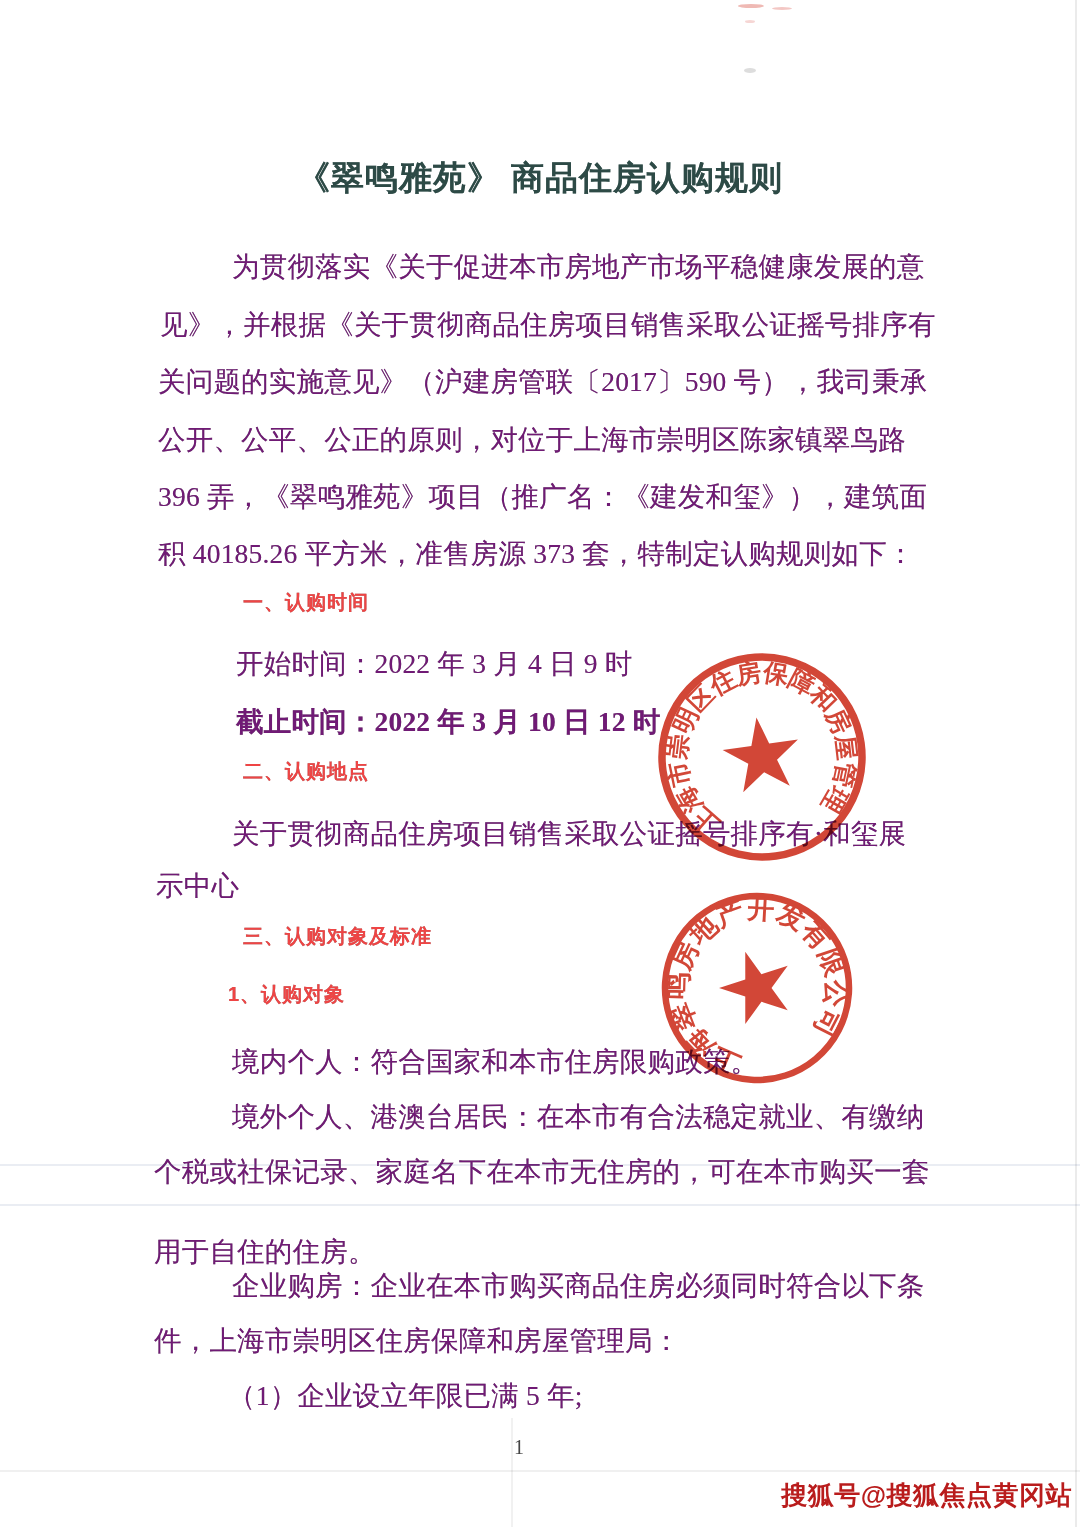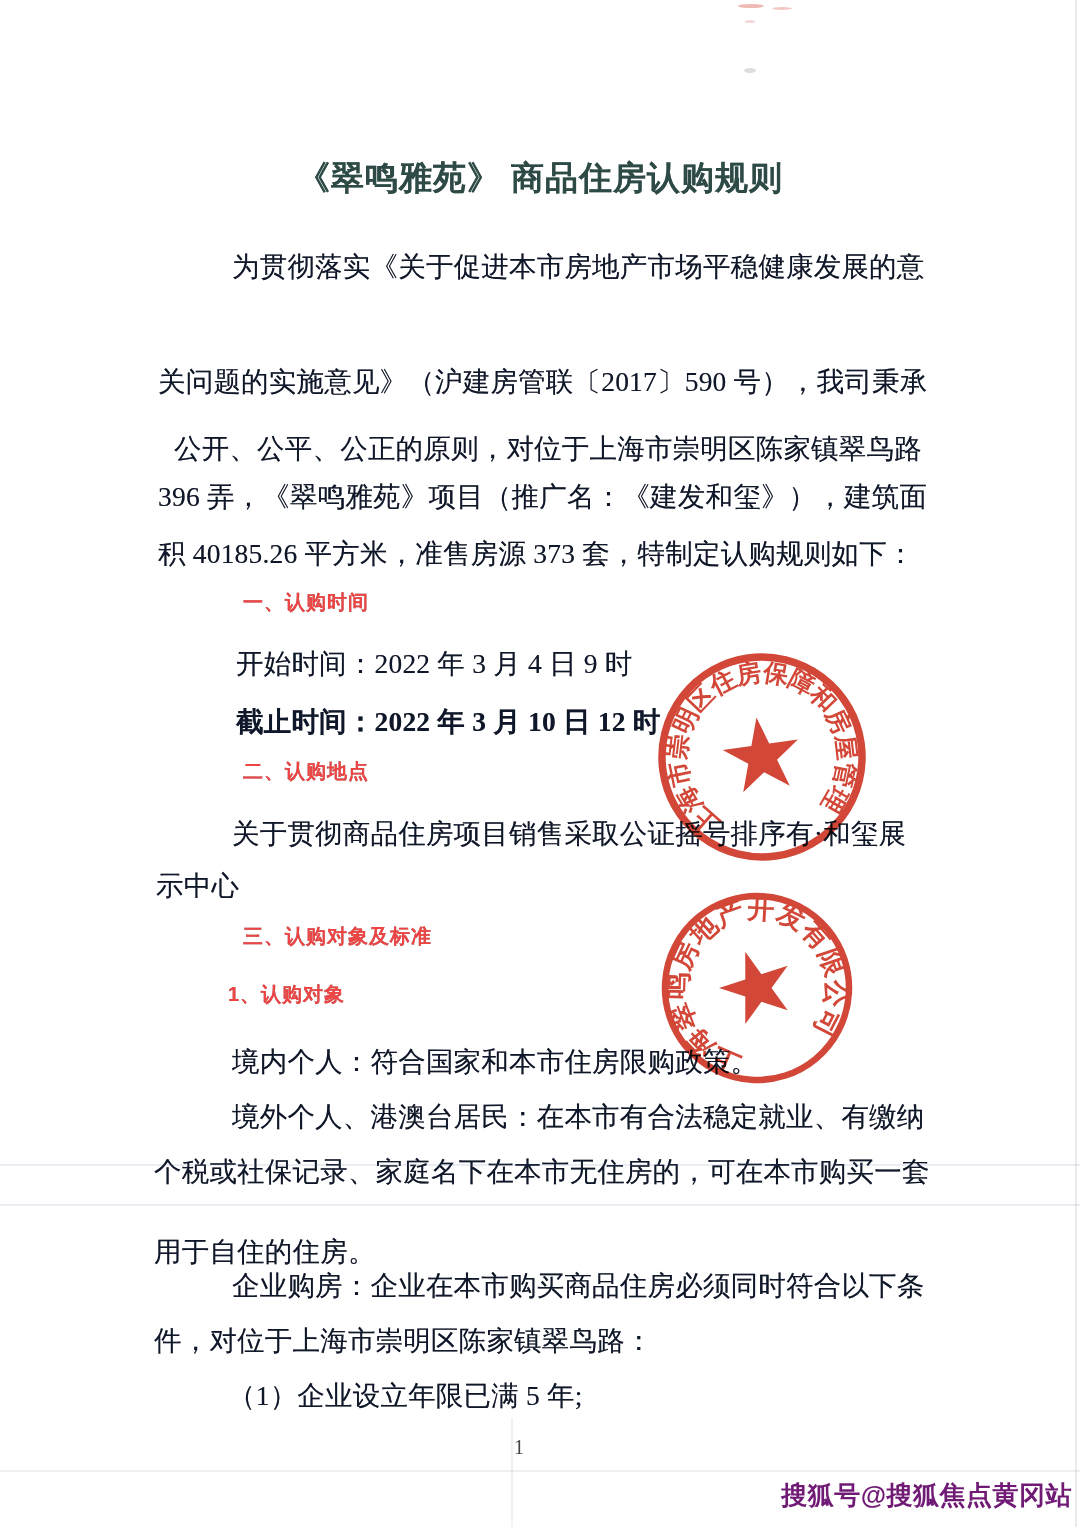--- a/index.html
+++ b/index.html
@@ -7,74 +7,75 @@
     position:relative;width:1080px;height:1527px;background:#ffffff;
     overflow:hidden;font-family:"Liberation Serif", serif;
   }
   .doc-title{
     position:absolute;top:156px;left:0;width:1080px;text-align:center;
     font-family:"Liberation Sans", sans-serif;font-weight:700;
     font-size:33px;color:#2d4a46;letter-spacing:1px;white-space:nowrap;
     text-shadow:0 0 .6px rgba(40,70,66,.6);
   }
   .line{
-    position:absolute;font-size:27.5px;letter-spacing:.2px;color:#0f172a;
+    position:absolute;font-size:27.5px;letter-spacing:.2px;color:#701a75;
     white-space:nowrap;text-shadow:0 0 .4px rgba(0,0,0,.45);
   }
   .heading{
     font-family:"Liberation Sans", sans-serif;font-weight:700;
     font-size:20px;color:#ef4444;letter-spacing:1px;
   }
   .pagenum{
     position:absolute;top:1436px;left:514px;font-size:20px;color:#444;
     font-family:"Liberation Serif", serif;
   }
   .stamp{position:absolute;mix-blend-mode:multiply;opacity:.92;}
   .stamp text{
     font-family:"Liberation Sans", sans-serif;font-weight:700;
   }
   .watermark{
     position:absolute;top:1478px;right:8px;white-space:nowrap;
     font-family:"Liberation Sans", sans-serif;font-weight:700;
-    font-size:26px;color:#701a75;letter-spacing:.5px;
+    font-size:26px;color:#b91c1c;letter-spacing:.5px;
     text-shadow:-1.5px 0 0 #fff,1.5px 0 0 #fff,0 -1.5px 0 #fff,0 1.5px 0 #fff,
                 -1px -1px 0 #fff,1px 1px 0 #fff,1px -1px 0 #fff,-1px 1px 0 #fff;
   }
   .hline{position:absolute;left:0;width:1080px;height:2px;pointer-events:none;}
   .hline.blue{background:rgba(95,115,165,.13);}
   .hline.gray{background:rgba(0,0,0,.06);}
   .vline{position:absolute;width:2px;pointer-events:none;background:rgba(0,0,0,.08);}
   .speck{position:absolute;border-radius:50%;pointer-events:none;}
 </style>
 </head>
 <body>
 
 <div class="page">
 
   <div class="doc-title">《翠鸣雅苑》 商品住房认购规则</div>
 
   <div class="line" style="top:249px;left:232px;">为贯彻落实《关于促进本市房地产市场平稳健康发展的意</div>
+  <div class="line" style="top:307px;left:160px;">见》，并根据《关于贯彻商品住房项目销售采取公证摇号排序有</div>
   <div class="line" style="top:364px;left:158px;">关问题的实施意见》（沪建房管联〔2017〕590 号），我司秉承</div>
-  <div class="line" style="top:422px;left:174px;margin-top:9px;">公开、公平、公正的原则，对位于上海市崇明区陈家镇翠鸟路</div>
+  <div class="line" style="top:422px;left:158px;">公开、公平、公正的原则，对位于上海市崇明区陈家镇翠鸟路</div>
   <div class="line" style="top:479px;left:158px;">396 弄，《翠鸣雅苑》项目（推广名：《建发和玺》），建筑面</div>
   <div class="line" style="top:536px;left:158px;">积 40185.26 平方米，准售房源 373 套，特制定认购规则如下：</div>
   <div class="line heading" style="top:589px;left:243px;">一、认购时间</div>
   <div class="line" style="top:646px;left:236px;">开始时间：2022 年 3 月 4 日 9 时</div>
   <div class="line" style="top:704px;left:236px;font-weight:bold;">截止时间：2022 年 3 月 10 日 12 时</div>
   <div class="line heading" style="top:758px;left:243px;">二、认购地点</div>
   <div class="line" style="top:816px;left:232px;">关于贯彻商品住房项目销售采取公证摇号排序有·和玺展</div>
   <div class="line" style="top:868px;left:156px;">示中心</div>
   <div class="line heading" style="top:923px;left:243px;">三、认购对象及标准</div>
   <div class="line heading" style="top:981px;left:228px;">1、认购对象</div>
   <div class="line" style="top:1044px;left:232px;">境内个人：符合国家和本市住房限购政策。</div>
   <div class="line" style="top:1099px;left:232px;">境外个人、港澳台居民：在本市有合法稳定就业、有缴纳</div>
   <div class="line" style="top:1154px;left:154px;">个税或社保记录、家庭名下在本市无住房的，可在本市购买一套</div>
   <div class="line" style="top:1209px;left:154px;margin-top:25px;">用于自住的住房。</div>
   <div class="line" style="top:1268px;left:232px;">企业购房：企业在本市购买商品住房必须同时符合以下条</div>
-  <div class="line" style="top:1323px;left:154px;">件，对位于上海市崇明区陈家镇翠鸟路：</div>
+  <div class="line" style="top:1323px;left:154px;">件，上海市崇明区住房保障和房屋管理局：</div>
   <div class="line" style="top:1378px;left:228px;">（1）企业设立年限已满 5 年;</div>
 
   <div class="pagenum">1</div>
 
   <div class="hline blue" style="top:1164px;"></div>
   <div class="hline blue" style="top:1204px;"></div>
   <div class="hline gray" style="top:1470px;"></div>
   <div class="vline" style="left:1075px;top:0;height:1527px;"></div>
   <div class="vline" style="left:511px;top:1418px;height:109px;opacity:.7;"></div>
   <div class="speck" style="left:738px;top:4px;width:26px;height:4px;background:rgba(214,70,58,.38);"></div>

